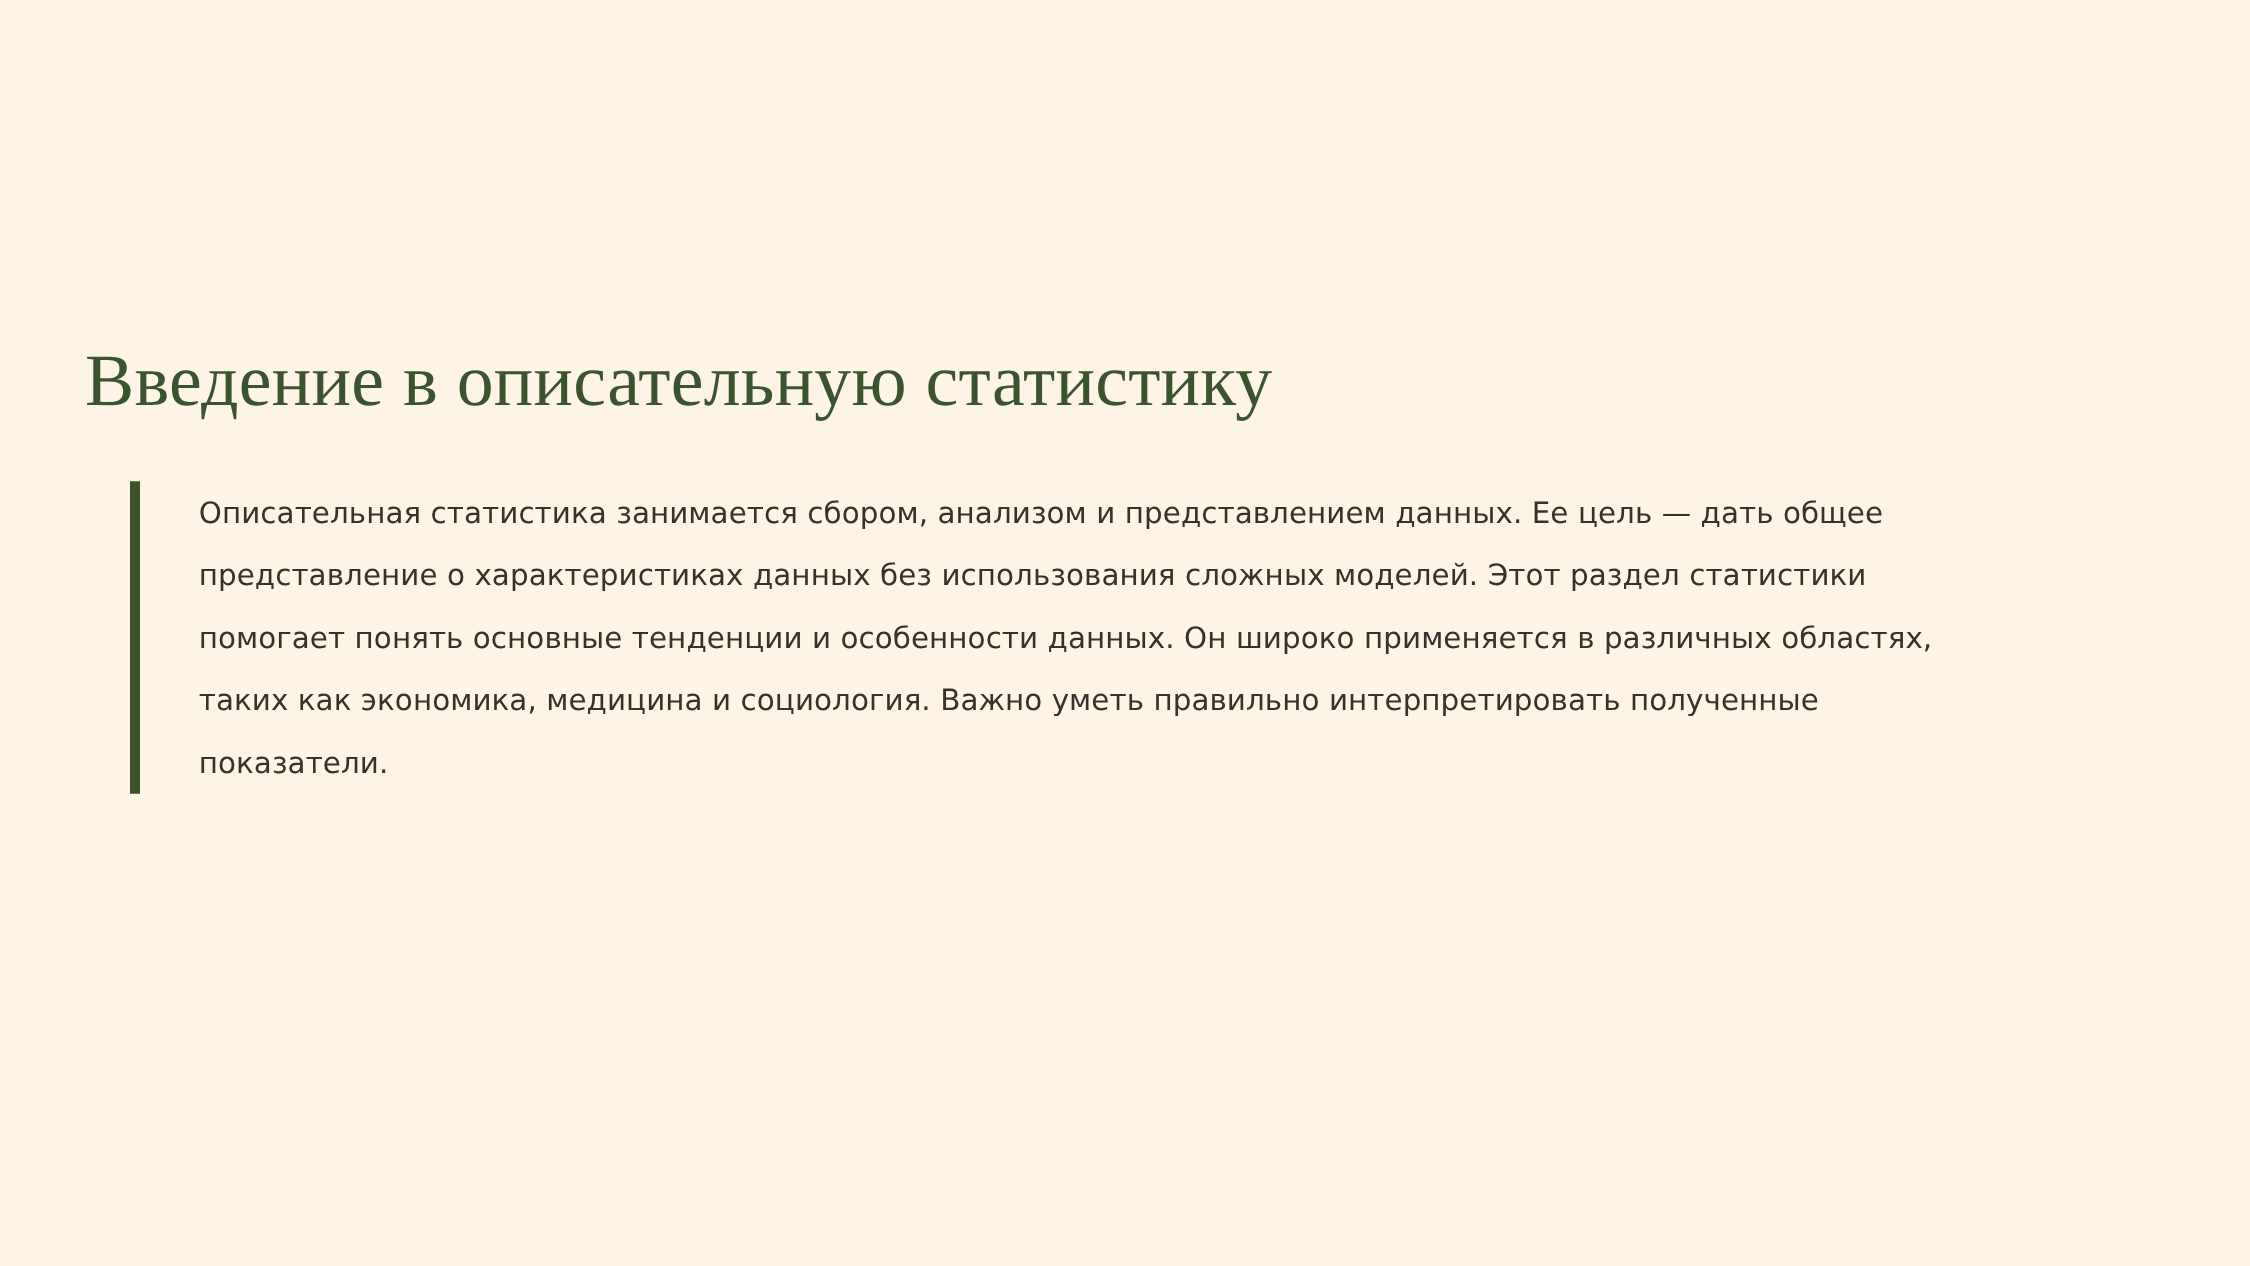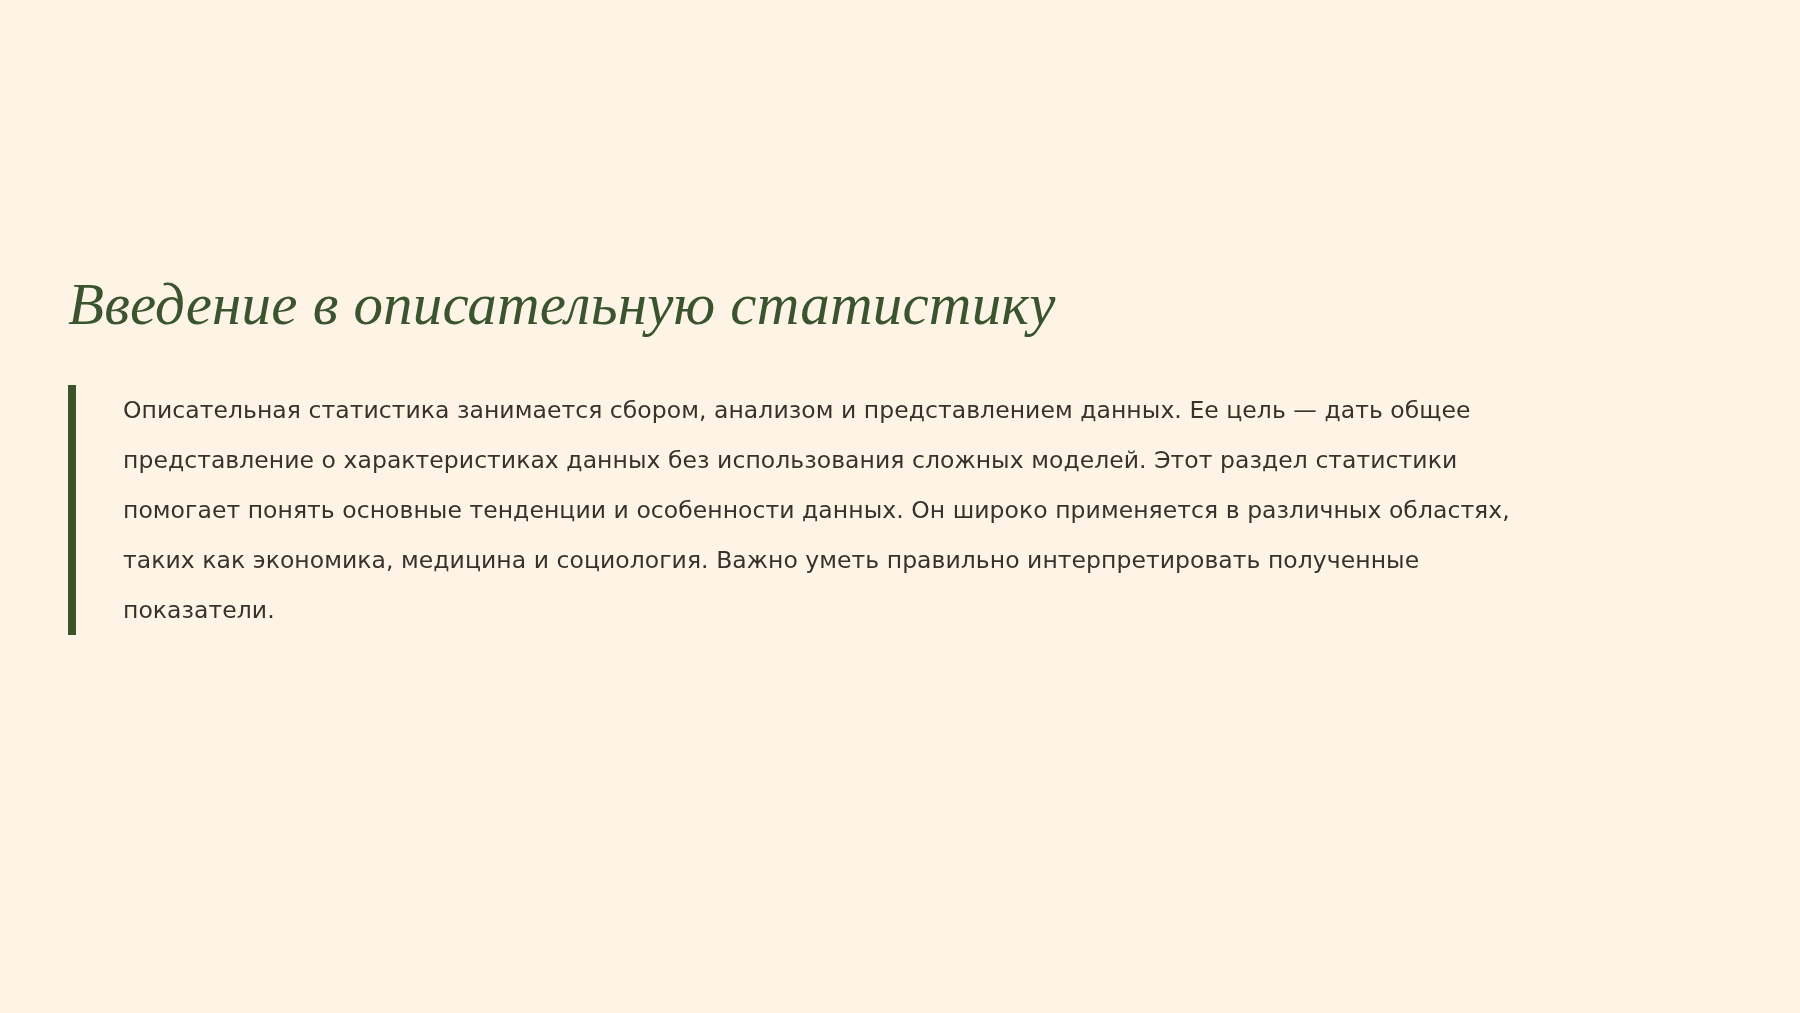--- a/index.html
+++ b/index.html
@@ -34,28 +34,28 @@
   .slide-title {
     margin: 0;
     padding: 0;
     font-family: "Liberation Serif", "DejaVu Serif", serif;
     font-weight: 400;
     font-size: 59px;
     line-height: 1.1;
     letter-spacing: 0.2px;
     color: #3b5430;
     white-space: nowrap;
-    font-style: italic;
   }
 
   .callout {
     margin-top: 48px;
     padding-left: 47px;
     border-left: 8px solid #3d5229;
     box-sizing: border-box;
+    margin-left: 36px;
   }
 
   .callout-text {
     margin: 0;
     padding: 0;
     font-family: "DejaVu Sans", "Liberation Sans", sans-serif;
     font-size: 23.5px;
     line-height: 50px;
     font-weight: 400;
     color: #37322c;

